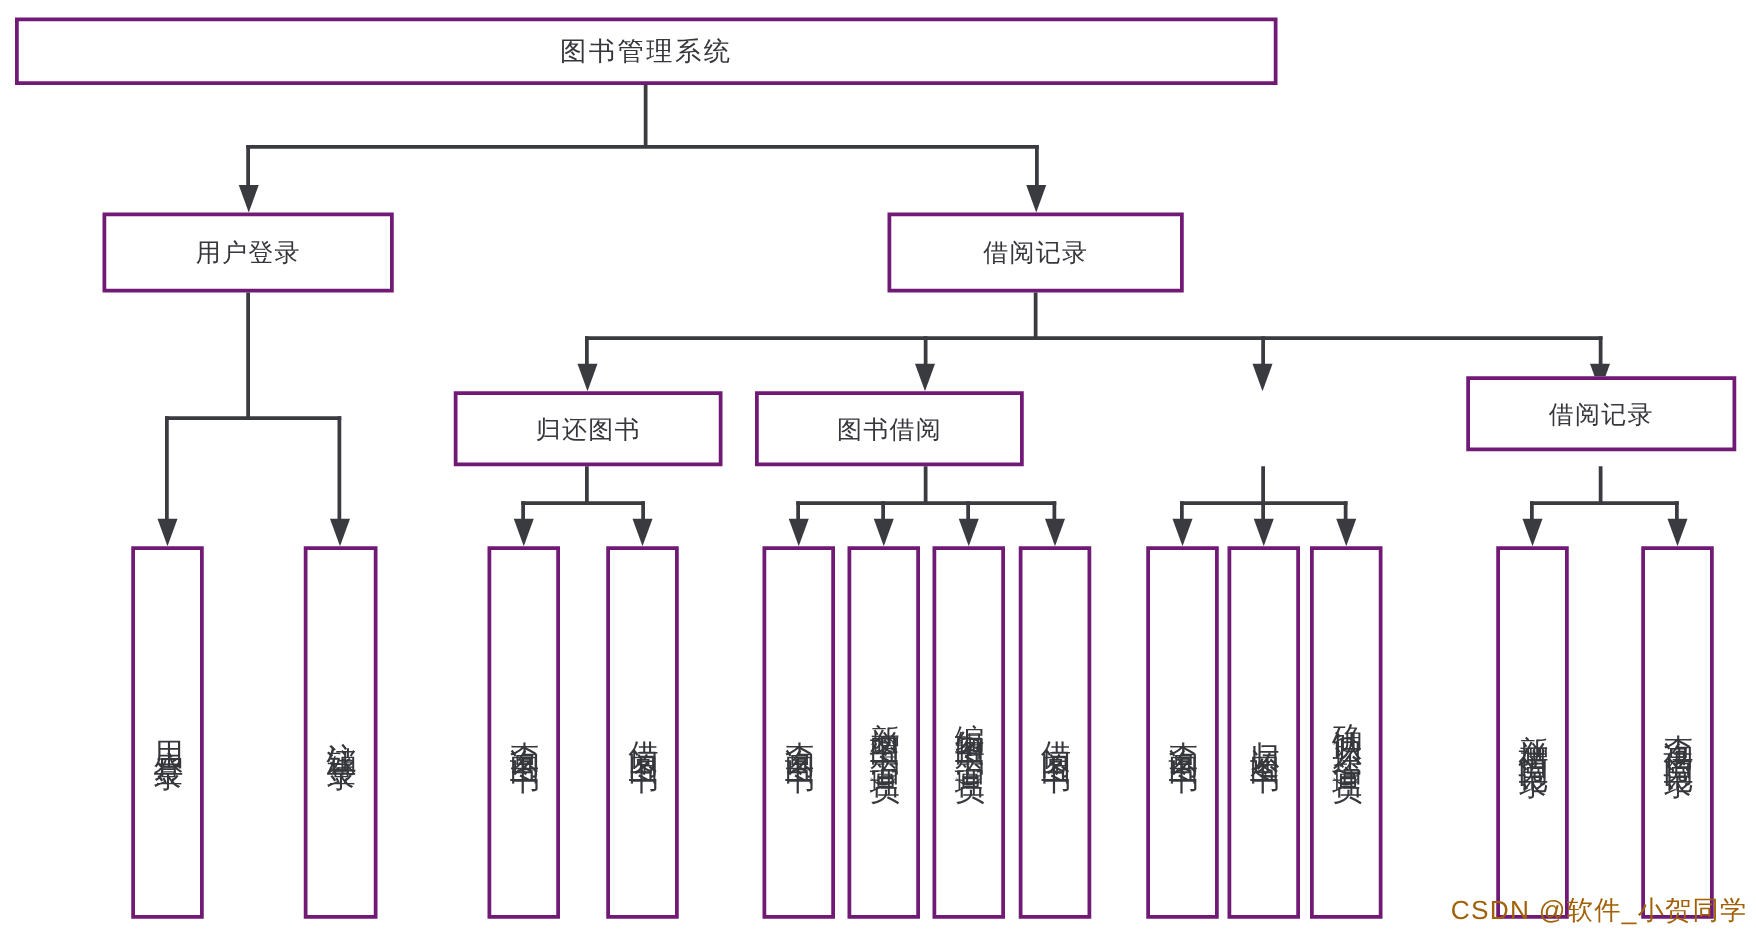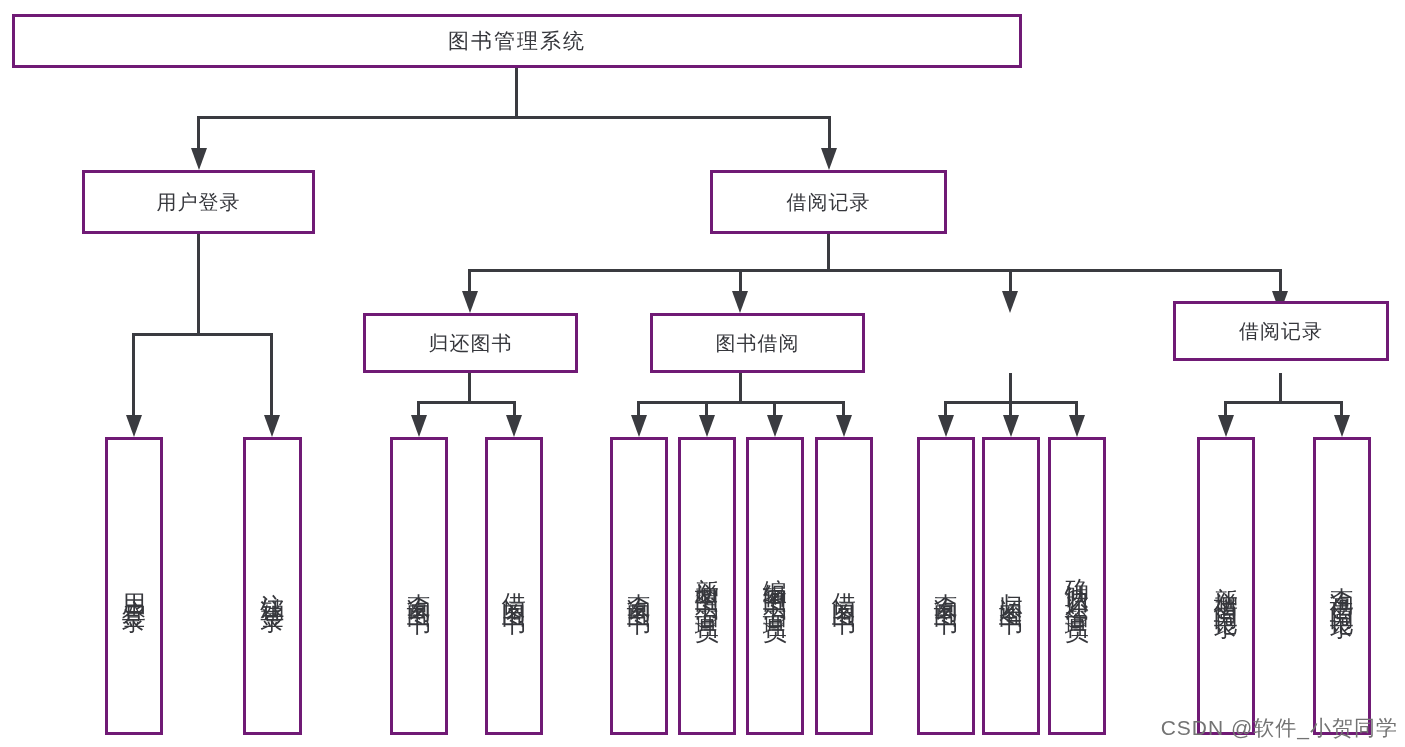--- a/index.html
+++ b/index.html
@@ -38,21 +38,21 @@
     width: 0; height: 0;
     border-left: 8px solid transparent;
     border-right: 8px solid transparent;
     border-top: 22px solid #3a3b40;
   }
   .watermark {
     position: absolute;
     right: 7px;
     bottom: 5px;
     font-size: 21px;
-    color: #737373;
+    color: #a16207;
     letter-spacing: 1px;
     white-space: nowrap;
   }
 </style>
 </head>
 <body>
 
 <div class="canvas">
 
   <div class="box h title" style="left:12px; top:14px; width:1010px; height:54px;">
@@ -87,21 +87,21 @@
   <div class="vl" style="left:1009px; top:269px; height:24px;"></div>
   <div class="vl" style="left:1279px; top:269px; height:24px;"></div>
   <div class="arrow" style="left:462px; top:291px;"></div>
   <div class="arrow" style="left:732px; top:291px;"></div>
   <div class="arrow" style="left:1002px; top:291px;"></div>
   <div class="arrow" style="left:1272px; top:291px;"></div>
 
   <div class="box h" style="left:363px; top:313px; width:215px; height:60px;">
     <span>归还图书</span>
   </div>
-  <div class="box h" style="left:650px; top:313px; width:215px; height:60px;">
+  <div class="box h" style="left:604px; top:313px; width:215px; height:60px;">
     <span>图书借阅</span>
   </div>
   <div class="box h" style="left:1173px; top:301px; width:216px; height:60px;">
     <span>借阅记录</span>
   </div>
 
   <div class="vl" style="left:468px; top:373px; height:31px;"></div>
   <div class="hl" style="left:417px; top:401px; width:99px;"></div>
   <div class="vl" style="left:417px; top:401px; height:16px;"></div>
   <div class="vl" style="left:513px; top:401px; height:16px;"></div>

